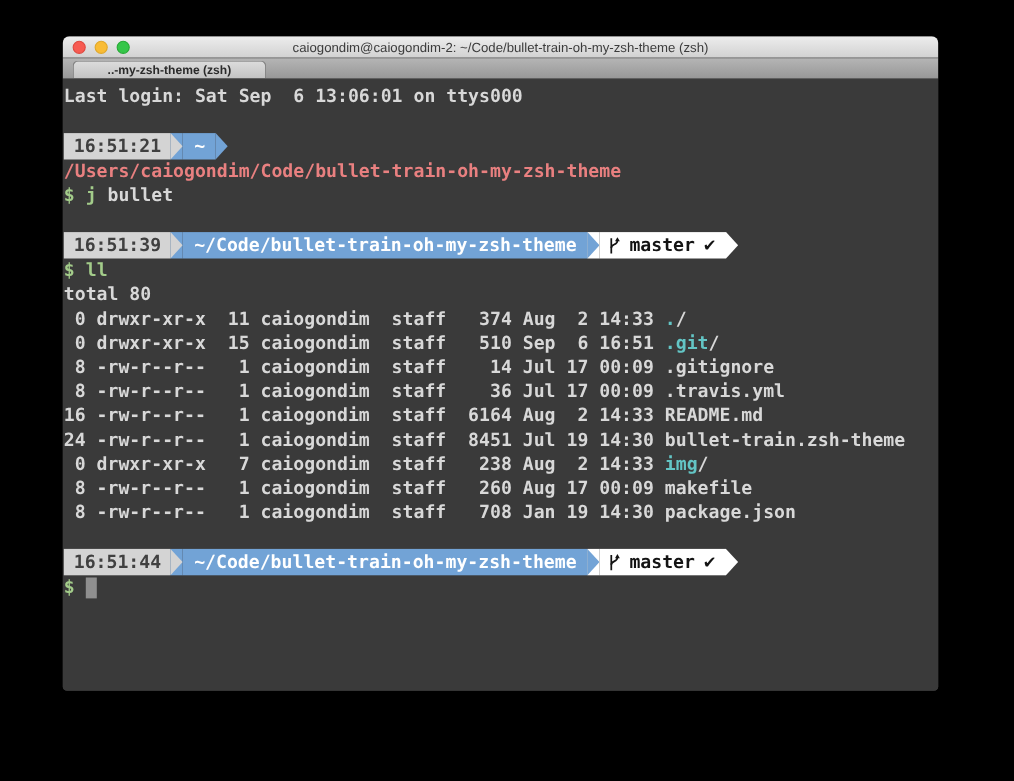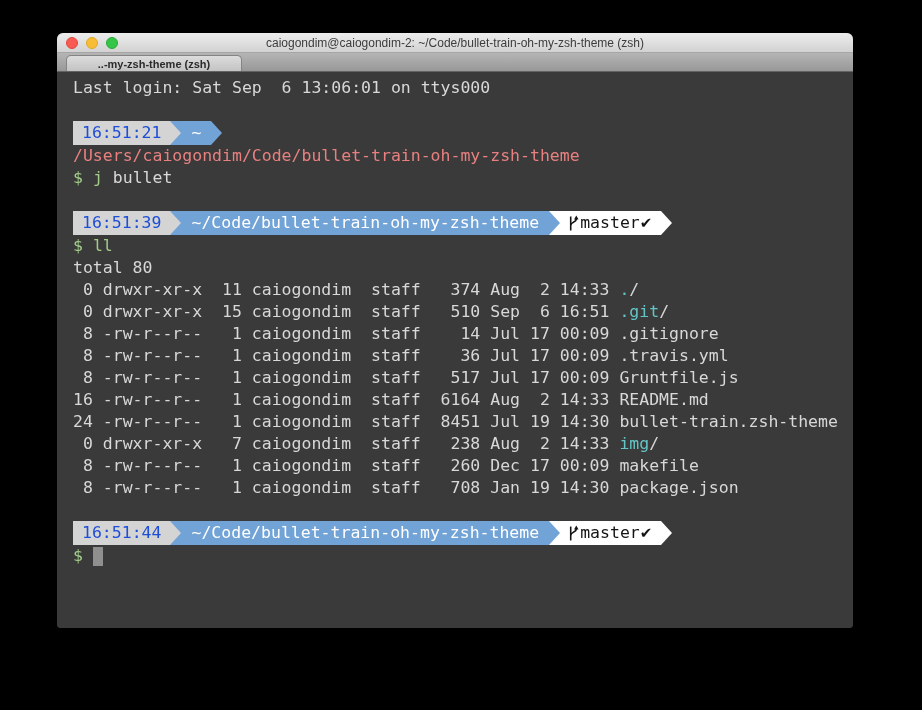--- a/index.html
+++ b/index.html
@@ -44,37 +44,37 @@
     border-radius:5px 5px 0 0;
     display:flex; align-items:center; justify-content:center;
   }
   .tab span { font-size:11px; font-weight:bold; color:#2b2b2b; }
   
   .terminal {
     position:absolute; top:39px; left:0; right:0; bottom:0;
     background:var(--terminal_bg);
     color:var(--terminal_fg);
     font-family:"DejaVu Sans Mono", monospace;
-    font-weight:normal; font-size:16.5px;
-    padding:5px 0 0 16px;
+    font-weight:bold; font-size:16.5px;
+    padding:5px 0 0 1px;
   }
   .line { height:22px; line-height:22px; white-space:pre; }
   .blank { height:22px; }
   .green { color:var(--green); }
   .redtext { color:var(--red); }
   .cyan { color:var(--cyan); }
   .cmdname { margin-left:10px; }
   
   .promptline { display:flex; height:24px; align-items:stretch; }
   .seg { line-height:24px; white-space:pre; }
-  .seg.time { background:var(--segment_time_bg); color:#1d4ed8; padding:0 9px; }
+  .seg.time { background:var(--segment_time_bg); color:#404040; padding:0 9px; }
   .seg.dir  { background:var(--segment_dir_bg); color:#fff; padding:0 10px; }
   .seg.git  {
     background:var(--segment_git_bg); color:#141414;
-    display:flex; align-items:center; gap:0; padding:0 9px 0 7px;
+    display:flex; align-items:center; gap:7px; padding:0 9px 0 7px;
   }
   .seg.git .check { font-family:"DejaVu Sans", sans-serif; font-size:15px; }
   .arr {
     width:0; height:0;
     border-top:12px solid transparent;
     border-bottom:12px solid transparent;
     border-left:11px solid transparent;
     flex:0 0 auto;
   }
   .arr.t2d   { border-left-color:var(--segment_time_bg); background:var(--segment_dir_bg); }
@@ -139,25 +139,24 @@
       <span class="arr g2end"></span>
     </div>
 
     <div class="line"><span class="green">$</span><span class="green cmdname">ll</span><span></span></div>
     <div class="line">total 80</div>
 
     <div class="line"><span> 0 drwxr-xr-x  11 caiogondim  staff   374 Aug  2 14:33 </span><span class="cyan">.</span><span>/</span></div>
     <div class="line"><span> 0 drwxr-xr-x  15 caiogondim  staff   510 Sep  6 16:51 </span><span class="cyan">.git</span><span>/</span></div>
     <div class="line"><span> 8 -rw-r--r--   1 caiogondim  staff    14 Jul 17 00:09 </span><span>.gitignore</span><span></span></div>
     <div class="line"><span> 8 -rw-r--r--   1 caiogondim  staff    36 Jul 17 00:09 </span><span>.travis.yml</span><span></span></div>
-    <div class="line"><span> 8 -rw-r--r--   1 caiogondim  staff   517 Jul 17 00:09 </span><span>Gruntfile.js</span><span></span></div>
     <div class="line"><span>16 -rw-r--r--   1 caiogondim  staff  6164 Aug  2 14:33 </span><span>README.md</span><span></span></div>
     <div class="line"><span>24 -rw-r--r--   1 caiogondim  staff  8451 Jul 19 14:30 </span><span>bullet-train.zsh-theme</span><span></span></div>
     <div class="line"><span> 0 drwxr-xr-x   7 caiogondim  staff   238 Aug  2 14:33 </span><span class="cyan">img</span><span>/</span></div>
-    <div class="line"><span> 8 -rw-r--r--   1 caiogondim  staff   260 Dec 17 00:09 </span><span>makefile</span><span></span></div>
+    <div class="line"><span> 8 -rw-r--r--   1 caiogondim  staff   260 Aug 17 00:09 </span><span>makefile</span><span></span></div>
     <div class="line"><span> 8 -rw-r--r--   1 caiogondim  staff   708 Jan 19 14:30 </span><span>package.json</span><span></span></div>
 
     <div class="line blank"></div>
 
     <div class="promptline">
       <span class="seg time">16:51:44</span>
       <span class="arr t2d"></span>
       <span class="seg dir">~/Code/bullet-train-oh-my-zsh-theme</span>
       <span class="arr d2g"></span>
       <span class="seg git">

